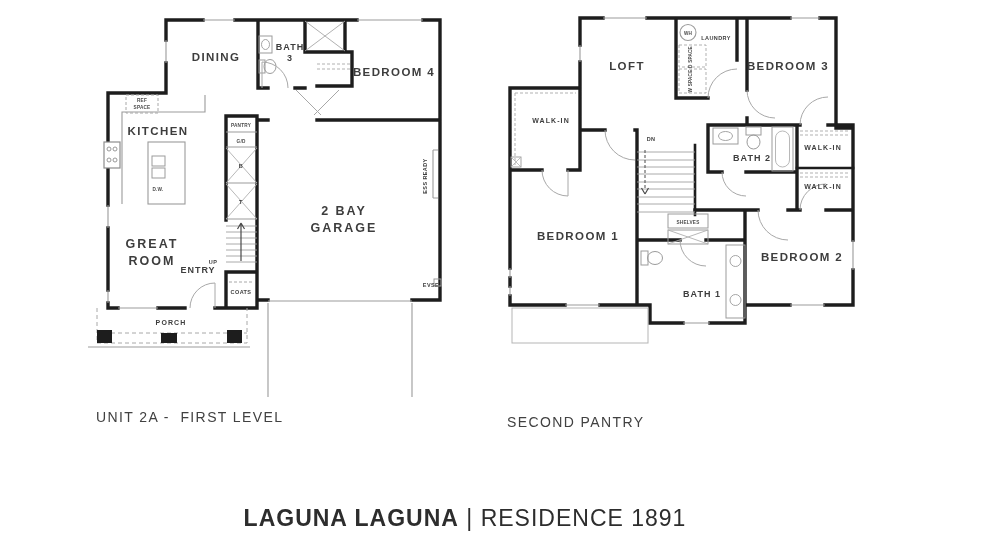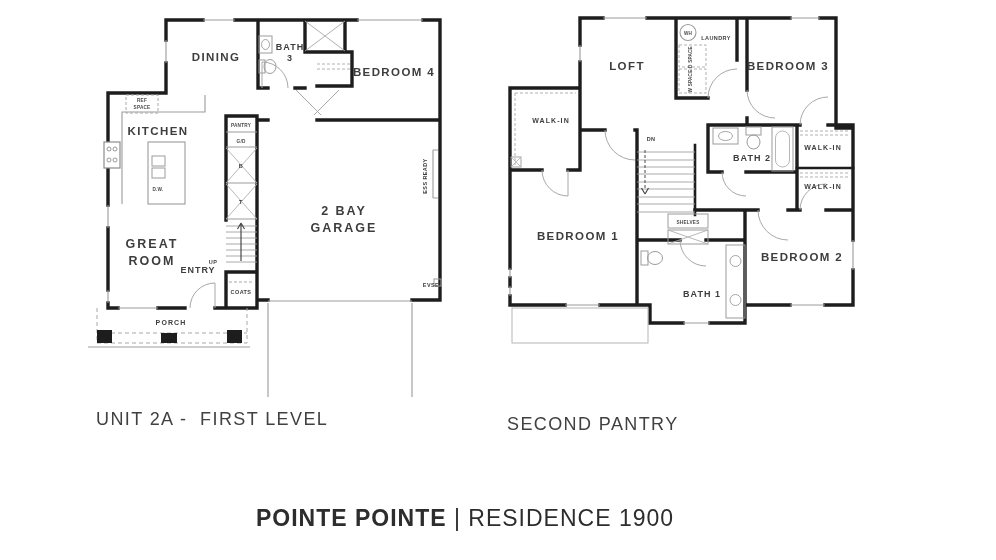--- a/index.html
+++ b/index.html
@@ -7,21 +7,21 @@
        font-family:"Liberation Sans", sans-serif;}
   .stage{position:absolute;inset:0;}
   svg{position:absolute;left:0;top:0;}
   svg text{font-family:"Liberation Sans", sans-serif;fill:#3d3d3d;text-anchor:middle;font-weight:700;}
   .t-xl{font-size:12.5px;letter-spacing:2px;}
   .t-lg{font-size:11.5px;letter-spacing:1.4px;}
   .t-md{font-size:9px;letter-spacing:1px;}
   .t-sm{font-size:7px;letter-spacing:1.1px;}
   .t-xs{font-size:5.5px;letter-spacing:.4px;}
   .t-2xs{font-size:4.7px;letter-spacing:.2px;fill:#4a4a4a;}
-  .caption{position:absolute;font-size:18px;letter-spacing:1.4px;color:#414141;
+  .caption{position:absolute;font-size:14px;letter-spacing:1.4px;color:#414141;
            font-weight:500;white-space:pre;}
   #caption-first{left:96px;top:409px;}
   #caption-second{left:507px;top:414px;}
   .sheet-title{position:absolute;top:505px;left:0;width:930px;text-align:center;
                font-size:23px;letter-spacing:1px;color:#2d2d2d;white-space:pre;}
   .sheet-title .name{font-weight:700;}
   .sheet-title .divider{font-weight:500;color:#2d2d2d;}
   .sheet-title .residence{font-weight:500;}
 </style>
 </head>
@@ -203,15 +203,15 @@
       <text class="t-2xs" x="688" y="224">SHELVES</text>
       <text class="t-lg" x="802" y="261">BEDROOM 2</text>
       <text class="t-md" x="702" y="297">BATH 1</text>
     </g>
   </g>
 </svg>
 
 <div class="caption" id="caption-first">UNIT 2A -  FIRST LEVEL</div>
 <div class="caption" id="caption-second">SECOND PANTRY</div>
 
-<div class="sheet-title"><span class="name">POINTE POINTE</span><span class="divider"> | </span><span class="residence">RESIDENCE 1900</span></div>
+<div class="sheet-title"><span class="name">LAGUNA LAGUNA</span><span class="divider"> | </span><span class="residence">RESIDENCE 1891</span></div>
 
 </div>
 
 </body></html>

